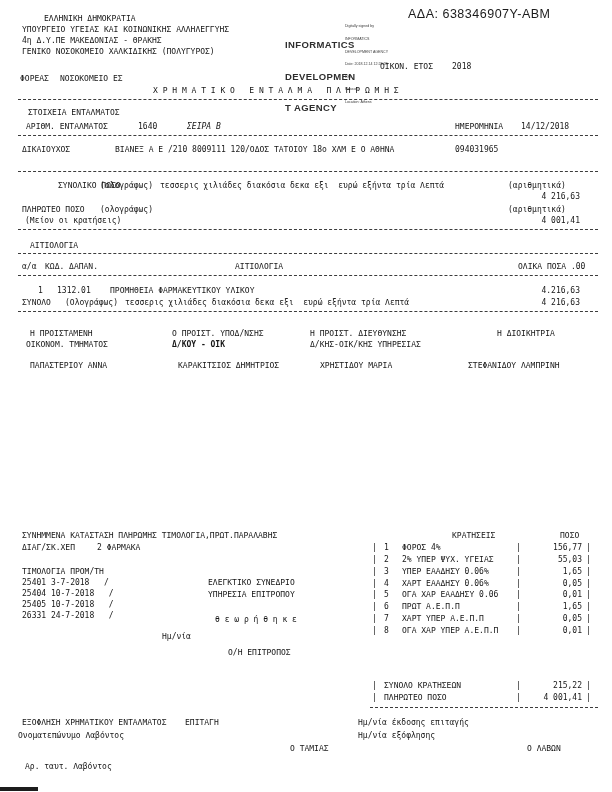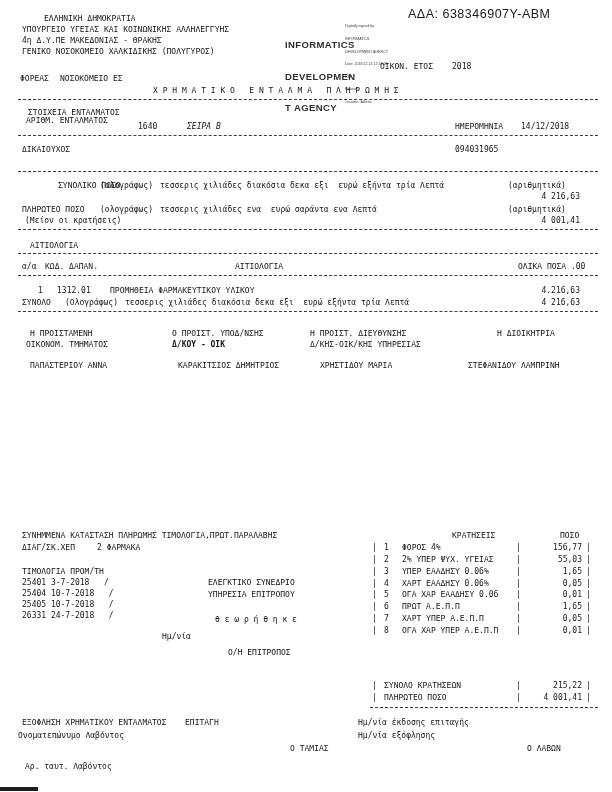--- a/index.html
+++ b/index.html
@@ -51,42 +51,42 @@
   <div class="t" style="left:452px;top:62px;">2018</div>
 
   <div class="t" style="left:20px;top:74px;">ΦΟΡΕΑΣ</div>
   <div class="t" style="left:60px;top:74px;">ΝΟΣΟΚΟΜΕΙΟ ΕΣ</div>
 
   <div class="t" style="left:153px;top:86px;">Χ Ρ Η Μ Α Τ Ι Κ Ο   Ε Ν Τ Α Λ Μ Α   Π Λ Η Ρ Ω Μ Η Σ</div>
 
   <div class="dash" style="left:18px;top:99px;width:580px;"></div>
 
   <div class="t" style="left:28px;top:108px;">ΣΤΟΙΧΕΙΑ ΕΝΤΑΛΜΑΤΟΣ</div>
-  <div class="t" style="left:26px;top:116px;">ΑΡΙΘΜ. ΕΝΤΑΛΜΑΤΟΣ</div>
+  <div class="t" style="left:26px;top:122px;">ΑΡΙΘΜ. ΕΝΤΑΛΜΑΤΟΣ</div>
   <div class="t" style="left:138px;top:122px;">1640</div>
   <div class="t" style="left:187px;top:122px;font-style:italic;">ΣΕΙΡΑ Β</div>
   <div class="t" style="left:455px;top:122px;">ΗΜΕΡΟΜΗΝΙΑ</div>
   <div class="t" style="left:521px;top:122px;">14/12/2018</div>
 
   <div class="dash" style="left:18px;top:135px;width:580px;"></div>
 
   <div class="t" style="left:22px;top:145px;">ΔΙΚΑΙΟΥΧΟΣ</div>
+  <div class="t" style="left:115px;top:145px;">ΒΙΑΝΕΞ Α Ε /210 8009111 120/ΟΔΟΣ ΤΑΤΟΙΟΥ 18ο ΧΛΜ Ε Ο ΑΘΗΝΑ</div>
   <div class="t" style="left:455px;top:145px;">094031965</div>
 
   <div class="dash" style="left:18px;top:171px;width:580px;"></div>
 
   <div class="t" style="left:22px;top:181px;margin-left:36px;">ΣΥΝΟΛΙΚΟ ΠΟΣΟ</div>
   <div class="t" style="left:100px;top:181px;">(ολογράφως)</div>
   <div class="t" style="left:160px;top:181px;">τεσσερις χιλιάδες διακόσια δεκα εξι  ευρώ εξήντα τρία Λεπτά</div>
   <div class="t" style="left:508px;top:181px;">(αριθμητικά)</div>
   <div class="t amt" style="left:505px;top:192px;width:75px;">4 216,63</div>
 
   <div class="t" style="left:22px;top:205px;">ΠΛΗΡΩΤΕΟ ΠΟΣΟ</div>
   <div class="t" style="left:100px;top:205px;">(ολογράφως)</div>
-  <div class="t" style="left:160px;top:205px;">τεσσερις χιλιάδες ενα  ευρώ σαράντα ενα Λεπτά</div>
   <div class="t" style="left:508px;top:205px;">(αριθμητικά)</div>
   <div class="t" style="left:25px;top:216px;">(Μείον οι κρατήσεις)</div>
   <div class="t amt" style="left:505px;top:216px;width:75px;">4 001,41</div>
 
   <div class="dash" style="left:18px;top:229px;width:580px;"></div>
 
   <div class="t" style="left:30px;top:241px;">ΑΙΤΙΟΛΟΓΙΑ</div>
   <div class="dash" style="left:18px;top:253px;width:580px;"></div>
   <div class="t" style="left:22px;top:262px;">α/α</div>
   <div class="t" style="left:45px;top:262px;">ΚΩΔ. ΔΑΠΑΝ.</div>

